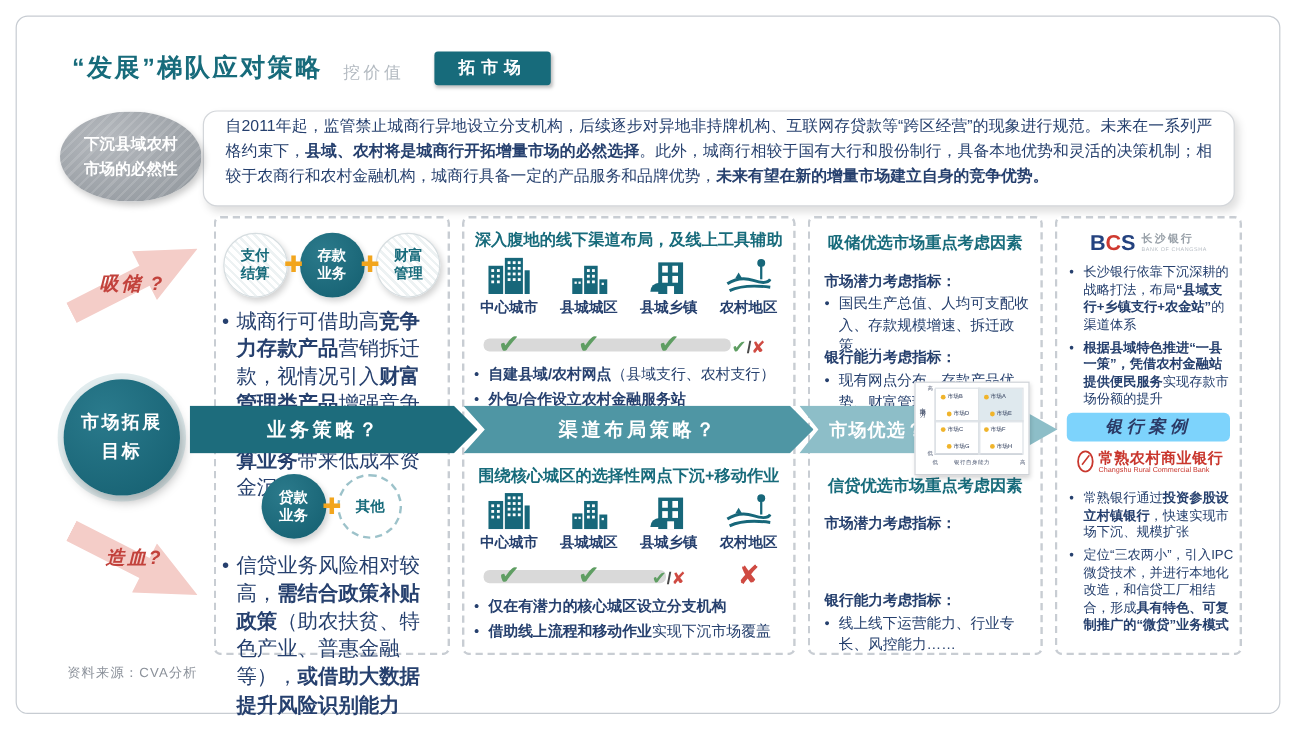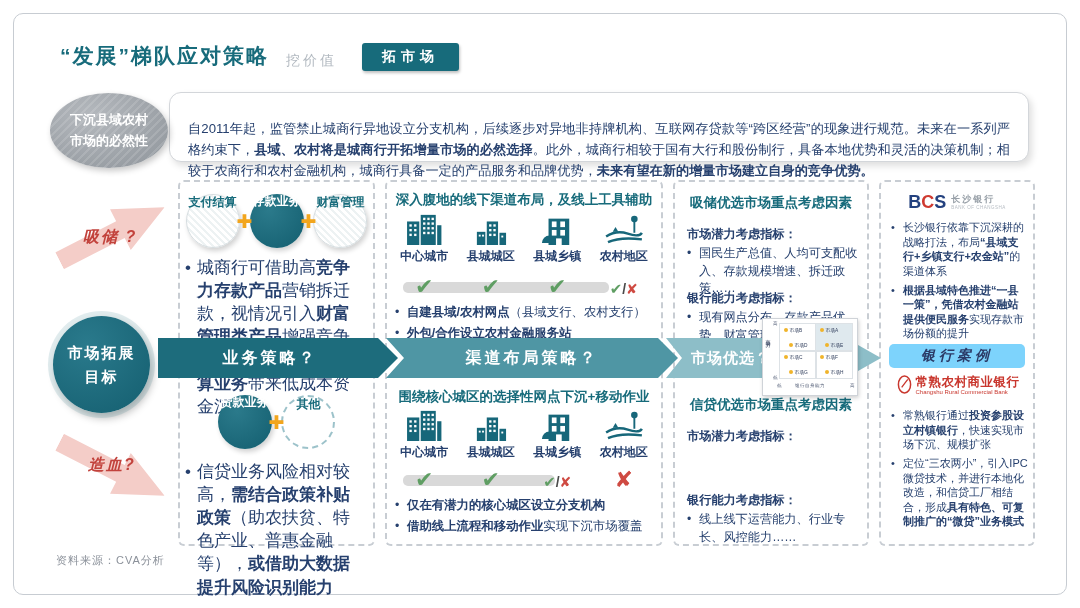--- a/index.html
+++ b/index.html
@@ -13,23 +13,23 @@
   .tab-btn{position:absolute;left:362px;top:43px;width:97px;height:28px;background:#176b7b;color:#fff;
            border-radius:3px;display:flex;align-items:center;justify-content:center;font-size:14px;
            font-weight:700;letter-spacing:5px;box-shadow:1px 2px 3px rgba(0,0,0,.25);}
 
   
   .badge{position:absolute;left:50px;top:93px;width:118px;height:75px;border-radius:50%;
          background:radial-gradient(ellipse at 35% 30%,#b4b8bd,#8f959b);
          background-image:repeating-linear-gradient(135deg,rgba(255,255,255,.13) 0 2px,rgba(0,0,0,0) 2px 6px),radial-gradient(ellipse at 35% 30%,#b4b8bd,#8f959b);
          color:#fff;font-size:13px;font-weight:700;line-height:1.55;display:flex;flex-direction:column;
          align-items:center;justify-content:center;box-shadow:2px 3px 6px rgba(0,0,0,.22);z-index:2;}
-  .intro-box{position:absolute;left:169px;top:92px;width:860px;height:70px;box-sizing:border-box;
+  .intro-box{position:absolute;left:169px;top:92px;width:860px;height:80px;box-sizing:border-box;
              border:1px solid #d3d6da;border-radius:12px;box-shadow:3px 4px 7px rgba(0,0,0,.13);
-             padding:25px 18px;font-size:13.2px;line-height:1.6;text-align:justify;background:#fff;}
+             padding:1px 18px;font-size:13.2px;line-height:1.6;text-align:justify;background:#fff;}
   .bseg{font-weight:800;}
 
   
   .pink-arrow{position:absolute;width:118px;height:52px;background:#f4cdc8;
       clip-path:polygon(0 32%,58% 32%,58% 6%,100% 50%,58% 94%,58% 68%,0 68%);z-index:1;}
   .pa-top{left:53px;top:208px;transform:rotate(-27deg);}
   .pa-bot{left:53px;top:443px;transform:rotate(27deg);}
   .q-label{position:absolute;color:#c2423c;font-weight:800;font-style:italic;font-size:16px;letter-spacing:2px;z-index:2;}
   .q-top{left:83px;top:227px;}
   .q-bot{left:88px;top:455px;}
@@ -69,21 +69,21 @@
 
   
   .col{position:absolute;top:180px;height:366px;border:2px dashed #c8cdd3;border-radius:6px;background:#fff;
        box-sizing:border-box;z-index:1;}
   .col1{left:178px;width:197px;} .col2{left:385px;width:278px;}
   .col3{left:673px;width:196px;} .col4{left:879px;width:156px;}
 
   
   .c1-row{position:absolute;left:0;right:0;display:flex;justify-content:center;align-items:center;}
   .c1-top{top:12px;} .c1-bot{top:213px;}
-  .circle{width:54px;height:54px;border-radius:50%;display:flex;flex-direction:row;align-items:flex-start;
+  .circle{width:54px;height:54px;border-radius:50%;display:flex;flex-direction:column;align-items:center;
           justify-content:center;font-size:12px;font-weight:800;line-height:1.25;
           box-shadow:2px 3px 5px rgba(0,0,0,.18);flex:none;}
   .circle.teal{background:radial-gradient(circle at 35% 30%,#2b7a8b,#135e6f);color:#fff;}
   .circle.light{background:repeating-linear-gradient(45deg,#ffffff 0 3px,#edf2f3 3px 5px);
                 color:#176b7b;border:1px solid #d6dde0;box-sizing:border-box;}
   .circle.dashed{background:#fff;color:#176b7b;border:2px dashed #9cc2ca;box-sizing:border-box;box-shadow:none;}
   .plus{color:#f2a51d;font-size:19px;font-weight:900;margin:0 -3px;z-index:2;}
   .blt{position:relative;padding-left:12px;}
   .blt::before{content:"•";position:absolute;left:0;top:0;}
   .blt + .blt{margin-top:4px;}

